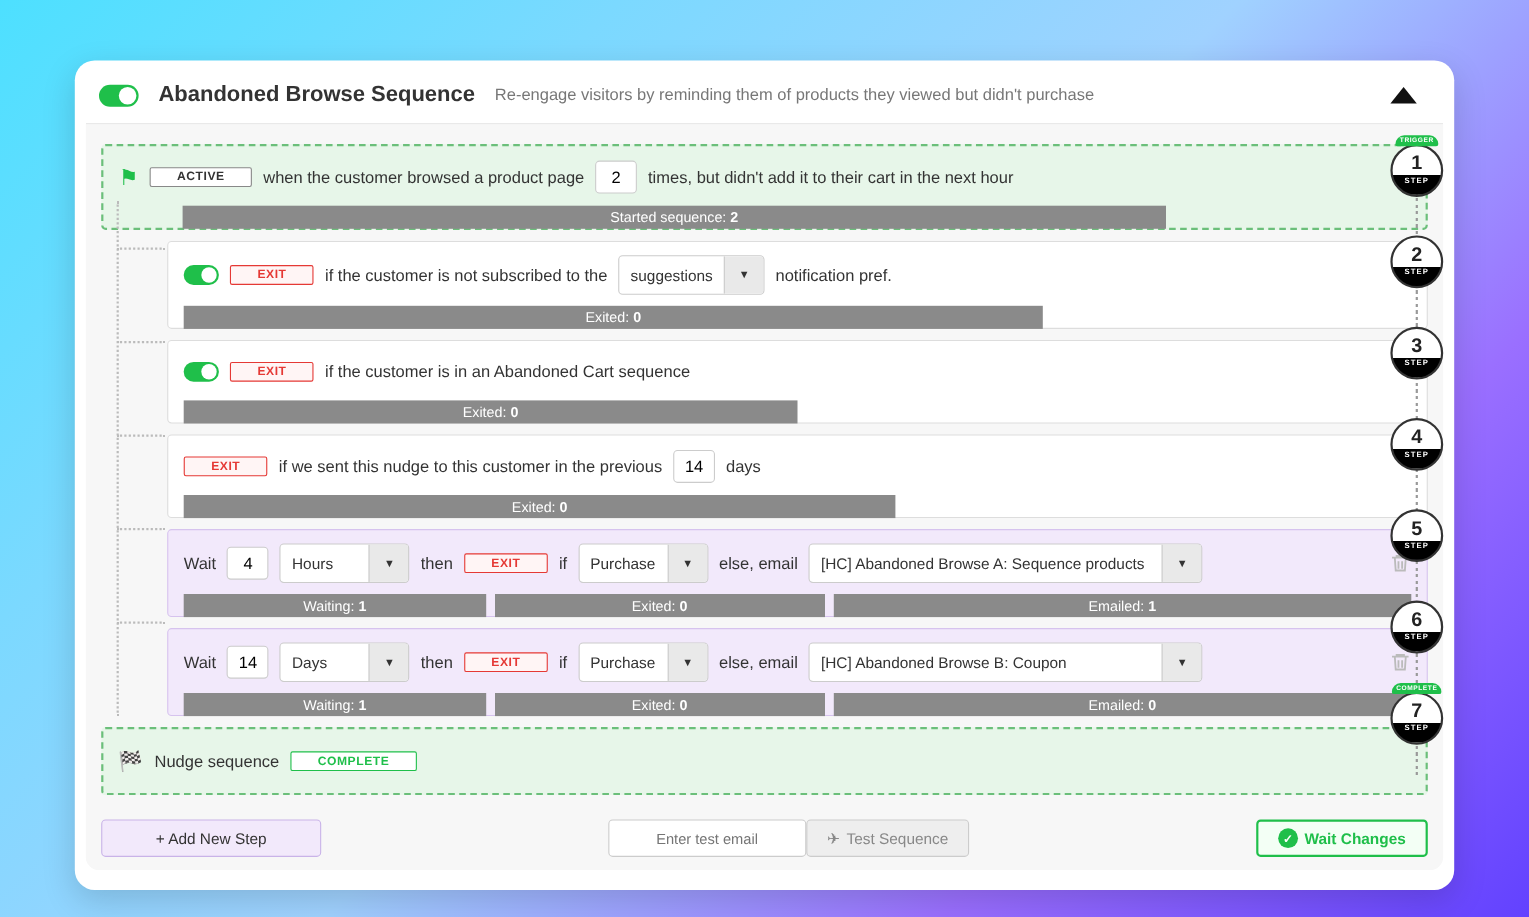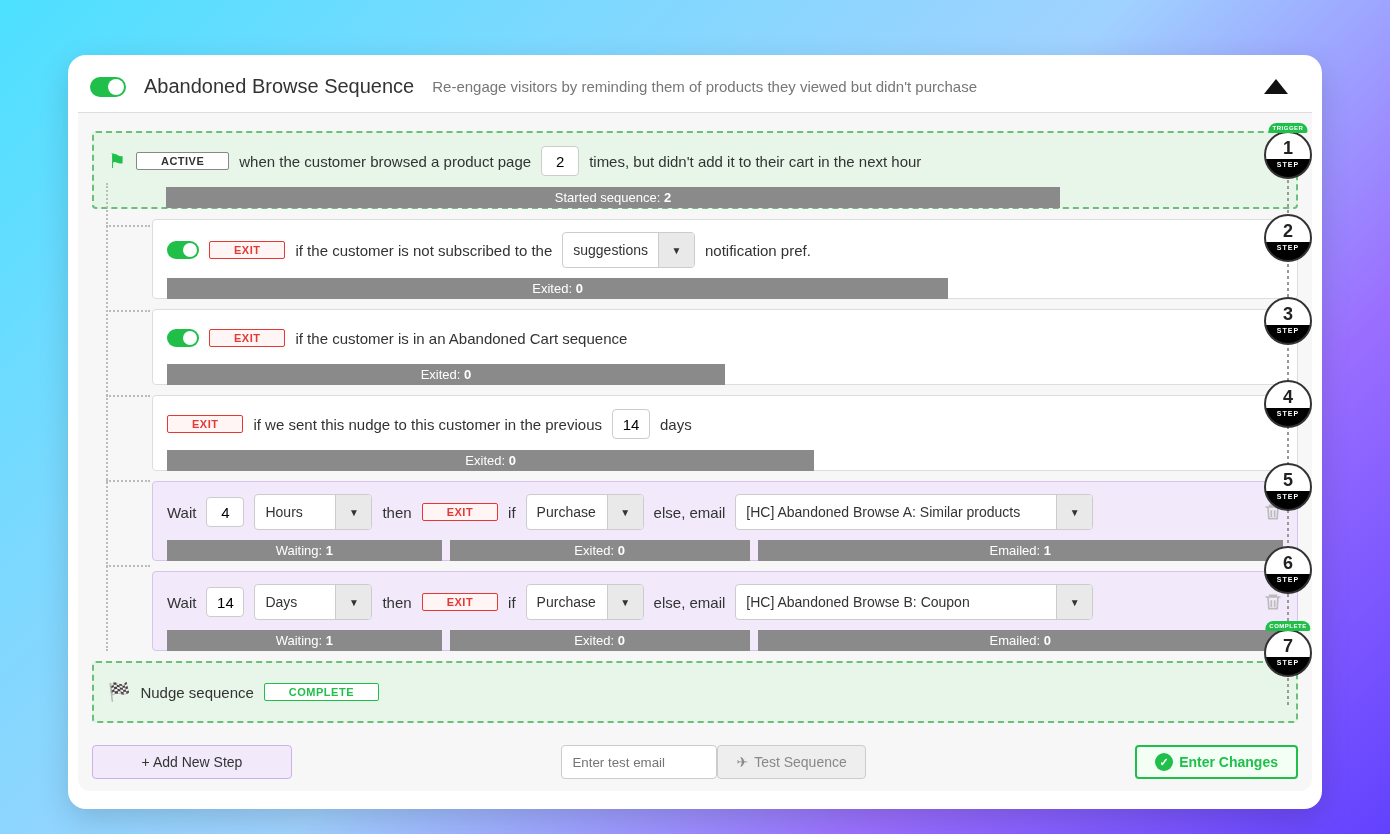--- a/index.html
+++ b/index.html
@@ -27,21 +27,21 @@
 .toggle {
   width: 36px; height: 20px; border-radius: 10px; background: #1fbf4a;
   position: relative; cursor: pointer; flex-shrink: 0;
 }
 .toggle::after {
   content: ""; position: absolute; right: 2px; top: 2px;
   width: 16px; height: 16px; border-radius: 50%; background: #fff;
 }
 .toggle.small { width: 32px; height: 18px; }
 .toggle.small::after { width: 14px; height: 14px; }
-.seq-title { font-size: 20px; font-weight: 400; color: #333; }
+.seq-title { font-size: 20px; font-weight: 700; color: #333; }
 .seq-desc { flex: 1; text-align: left; color: #777; font-size: 15px; padding-right: 20px; }
 .collapse-icon { width: 0; height: 0; border-left: 12px solid transparent; border-right: 12px solid transparent; border-bottom: 15px solid #111; cursor: pointer; }
 .body-area {
   border-top: 1px solid #ddd;
   background: #f7f7f7;
   border-bottom-left-radius: 12px;
   border-bottom-right-radius: 12px;
   padding: 18px 14px 12px 14px;
   position: relative;
 }
@@ -174,21 +174,21 @@
 .btn.addstep { background: #f2e9fb; border: 1px solid #c9b3e8; color: #333; width: 200px; }
 .btn.test { background: #eee; border: 1px solid #ccc; color: #888; }
 .btn.save { background: #f3fff5; border: 2px solid #1fbf4a; color: #1fbf4a; font-weight: 700; margin-left: auto; }
 .check-circle {
   width: 18px; height: 18px; border-radius: 50%; background: #1fbf4a;
   color: #fff; display: inline-flex; align-items: center; justify-content: center;
   font-size: 11px;
 }
 input.testemail {
   height: 34px; border: 1px solid #ccc; border-radius: 4px; padding: 0 10px;
-  width: 156px; background: #fff; margin-left: auto;
+  width: 180px; background: #fff; margin-left: auto; text-align: center;
 }
 .paper-plane { color: #888; font-size: 14px; }
 .txt { font-size: 15px; color: #333; }
 .sw1 { width: 70%; }
 .sw2 { width: 50%; }
 .sw3 { width: 58%; }
 </style>
 </head>
 <body>
 
@@ -278,21 +278,21 @@
         </div>
         <span class="txt">then</span>
         <span class="badge exit">EXIT</span>
         <span class="txt">if</span>
         <div class="select">
           <div class="val">Purchase</div>
           <div class="arrow"></div>
         </div>
         <span class="txt">else, email</span>
         <div class="select">
-          <div class="val wide">[HC] Abandoned Browse A: Similar products</div>
+          <div class="val wide">[HC] Abandoned Browse A: Sequence products</div>
           <div class="arrow"></div>
         </div>
         <div class="trash-icon">
           <svg viewBox="0 0 24 24" fill="none" stroke="#bbb" stroke-width="2">
               <path d="M3 6h18M8 6V4h8v2M6 6l1 14h10l1-14M10 10v8M14 10v8"></path>
             </svg>
         </div>
       </div>
       <div class="statrow">
         <div class="statbar w1">
@@ -362,21 +362,21 @@
 
     <div class="bottom-bar">
       <div class="btn addstep">+ Add New Step</div>
       <input class="testemail" placeholder="Enter test email" style="">
       <div class="btn test">
         <span class="paper-plane">✈</span>
         <span>Test Sequence</span>
       </div>
       <div class="btn save">
         <span class="check-circle">✓</span>
-        <span>Enter Changes</span>
+        <span>Wait Changes</span>
       </div>
     </div>
 
     <div class="steps-rail">
       <div class="vline"></div>
       <div class="step-bubble trigger" data-badge="TRIGGER">
         <div class="num">1</div>
           <div class="lbl">STEP</div>
       </div>
       <div class="step-bubble">

